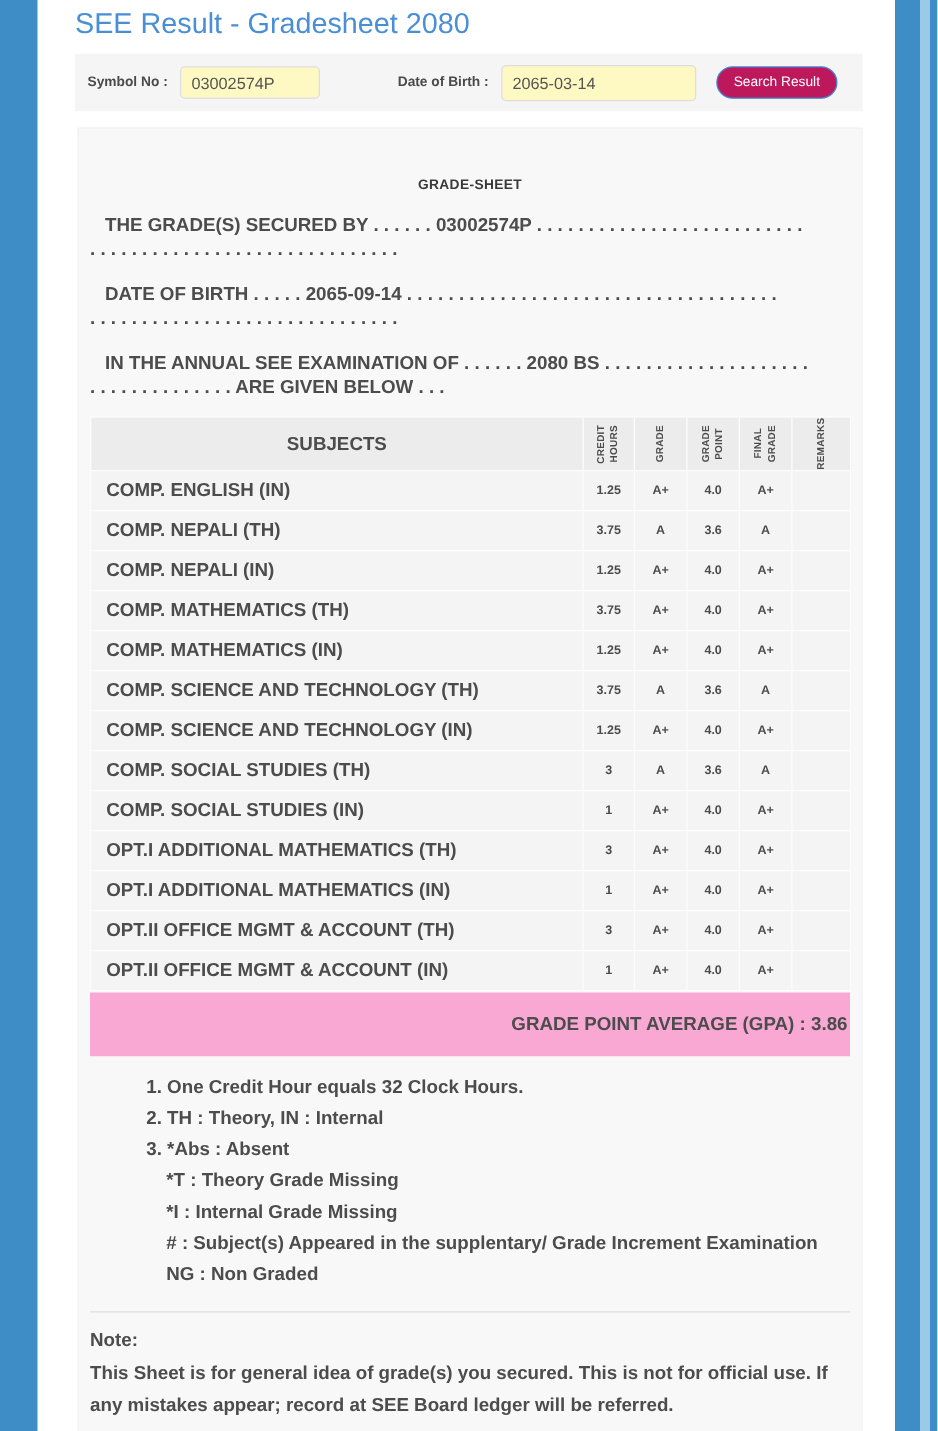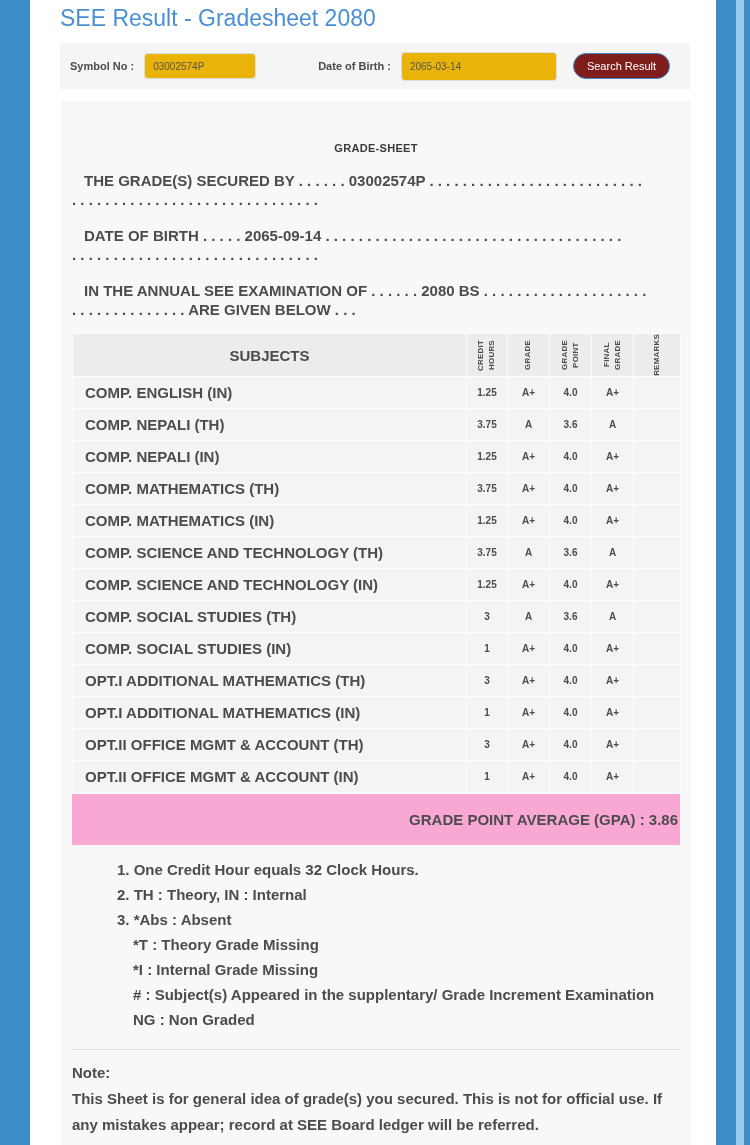--- a/index.html
+++ b/index.html
@@ -14,28 +14,28 @@
   .content{position:absolute;left:30px;top:0;width:686px;}
 
   .page-title{margin:5px 0 0 30px;font-size:23px;color:#4a8fd6;font-weight:400;}
 
   .form-bar{
     margin:11px 0 0 30px;width:630px;height:46px;background:#f5f5f5;
     display:flex;align-items:center;box-sizing:border-box;padding:0 10px;
   }
   .form-label{font-size:11px;font-weight:bold;color:#4a4a4a;white-space:nowrap;}
   .text-input{
-    background:#eab308;border:1px solid #ddd;border-radius:4px;font-size:10px;color:#555;
+    background:#fef9c3;border:1px solid #ddd;border-radius:4px;font-size:13px;color:#555;
     padding:0 8px;font-family:"Liberation Sans", sans-serif;outline:none;box-sizing:border-box;
   }
   .input-symbol{width:112px;height:26px;margin-left:10px;}
   .label-dob{margin-left:62px;}
   .input-dob{width:156px;height:29px;margin-left:10px;}
   .search-btn{
-    margin-left:16px;background:#7f1d1d;color:#fff;border:1px solid #3f86d2;border-radius:14px;
+    margin-left:16px;background:#be185d;color:#fff;border:1px solid #3f86d2;border-radius:14px;
     font-size:11px;padding:6px 13px;font-family:"Liberation Sans", sans-serif;cursor:pointer;
   }
 
   .sheet{
     margin:13px 0 0 32px;width:628px;min-height:1060px;background:#f8f8f8;
     border:1px solid #f1f1f1;box-sizing:border-box;padding:30px 9px 40px 9px;
   }
   .sheet-heading{text-align:center;font-size:22px;color:#4a8fd6;font-weight:400;line-height:26px;}
   .sheet-subheading{text-align:center;font-size:11px;font-weight:bold;color:#3a3a3a;margin-top:9px;letter-spacing:.3px;}
 

